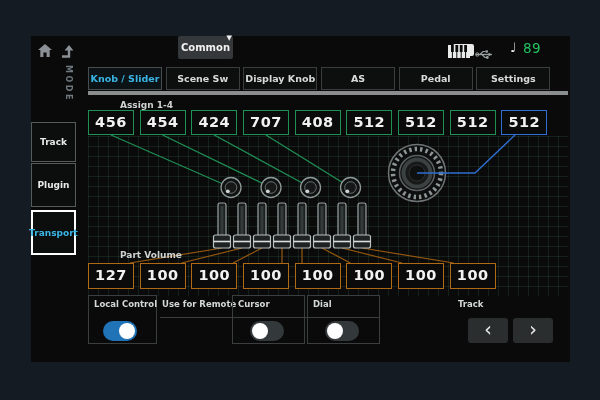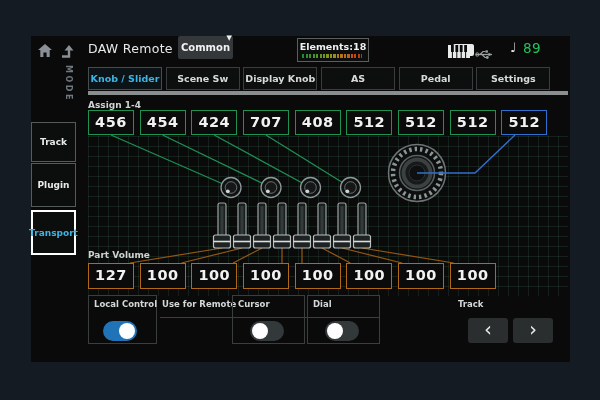--- a/index.html
+++ b/index.html
@@ -36,21 +36,21 @@
   .side-btn.b1{top:127px;height:44px;}
   .side-btn.b2{top:174px;height:45px;border:2px solid #ffffff;color:#3ab4e4;}
 
   
   .tab{position:absolute;top:31px;width:74px;height:23px;background:#0d0e0e;border:1px solid #3a3d3d;
       color:#d8dada;font-size:9.5px;font-weight:bold;display:flex;align-items:center;justify-content:center;box-sizing:border-box;}
   .tab.active{color:#3ab4e4;background:#0c1316;border-color:#474c4c;}
   .tab-bar{position:absolute;left:57px;top:55px;width:480px;height:3.5px;background:#8a8e8e;}
 
   
-  .sec-label{position:absolute;font-size:9px;font-weight:bold;color:#cfd2d2;}
+  .sec-label{position:absolute;font-size:9px;font-weight:bold;color:#cfd2d2;margin-left:32px;}
   .vbox{position:absolute;width:46px;height:25px;background:#0b0b0b;border:1.5px solid #1e9155;box-sizing:border-box;
       color:#f2f2f2;font-size:14.5px;font-weight:bold;text-align:center;line-height:22px;letter-spacing:.5px;}
   .vbox.blue{border-color:#2f6fd0;}
   .vbox.orange{border-color:#b06a15;height:26px;line-height:23px;}
 
   .grid{position:absolute;left:57px;top:100px;width:480px;height:160px;
       background-image:linear-gradient(rgba(62,110,88,.22) 1px,transparent 1px),
                        linear-gradient(90deg,rgba(62,110,88,.22) 1px,transparent 1px);
       background-size:10px 10px;}
   svg.overlay{position:absolute;left:0;top:0;}
@@ -79,31 +79,26 @@
         </svg>
     </span>
     <span class="lvup">
       <svg width="16" height="15">
           <path d="M2 13.5 L9 13.5 L9 5" stroke="#8a9096" stroke-width="2.4" fill="none"></path>
           <path d="M4.5 7.5 L9 2 L13.5 7.5 Z" fill="#8a9096"></path>
         </svg>
     </span>
     <span class="mode">MODE</span>
 
-    <span class="title">DAW Remote</span>
 
     <div class="common-btn">
       <span>Common</span>
       <span class="dd">▼</span>
     </div>
 
-    <div class="elements">
-      <span class="lbl">Elements:18</span>
-      <span class="meter"></span>
-    </div>
 
     <span class="fx">FX</span>
     <span class="kbd">
       <svg width="22" height="13">
           <rect x="0" y="0" width="22" height="13" fill="#e9ebeb"></rect>
         <path d="M4.4 0 V13 M8.8 0 V13 M13.2 0 V13 M17.6 0 V13" stroke="#0a0a0a" stroke-width="1"></path>
         <rect x="3" y="0" width="2.8" height="7" fill="#0a0a0a"></rect>
           <rect x="7.4" y="0" width="2.8" height="7" fill="#0a0a0a"></rect>
         <rect x="11.8" y="0" width="2.8" height="7" fill="#0a0a0a"></rect>
           <rect x="16.2" y="0" width="2.8" height="7" fill="#0a0a0a"></rect>

